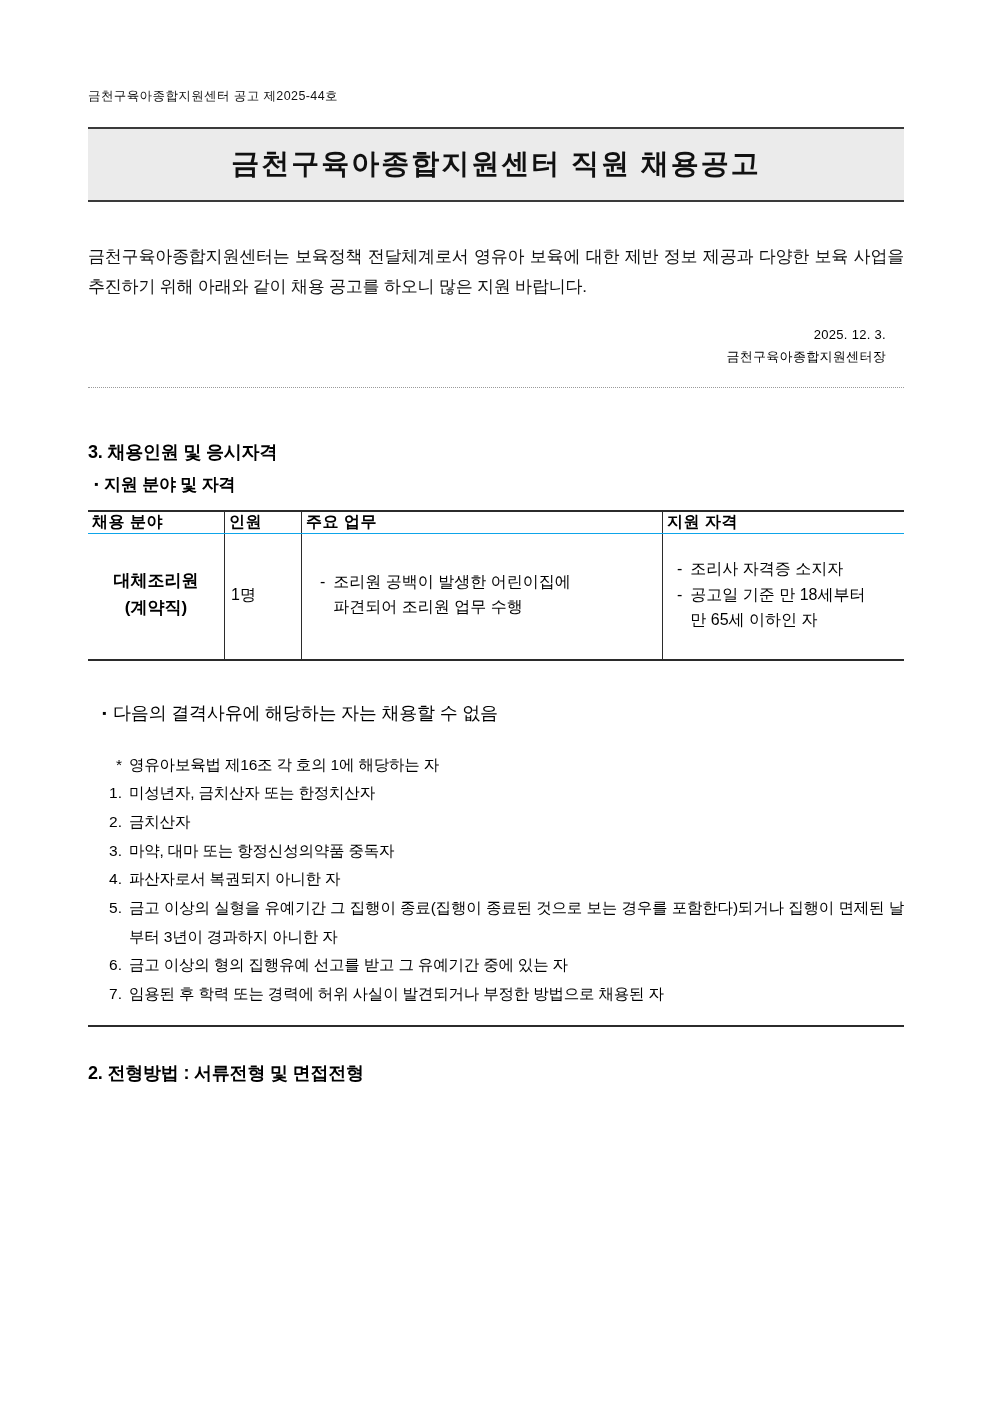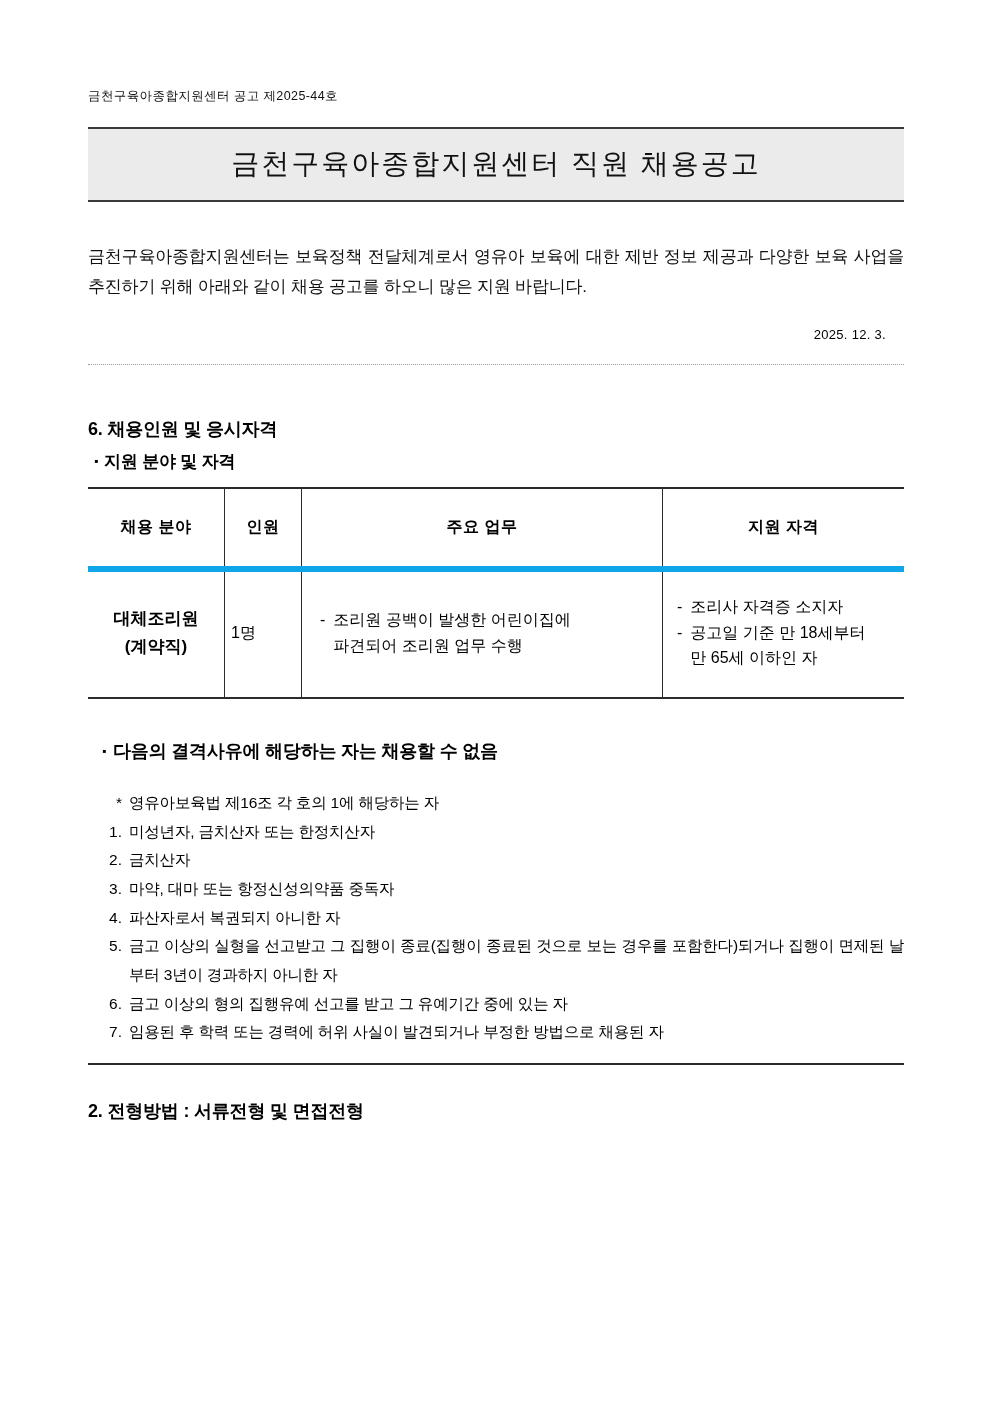--- a/index.html
+++ b/index.html
@@ -31,21 +31,21 @@
   .title-band {
     border-top: 2px solid #3a3a3a;
     border-bottom: 2px solid #3a3a3a;
     background: #ebebeb;
     text-align: center;
     padding: 16px 0 17px 0;
   }
   .title-band h1 {
     margin: 0;
     font-size: 28px;
-    font-weight: normal;
+    font-weight: bold;
     letter-spacing: 2px;
     color: #111;
   }
   .intro {
     margin-top: 40px;
     font-size: 17px;
     line-height: 1.75;
     text-align: justify;
     letter-spacing: -0.2px;
     color: #111;
@@ -82,24 +82,24 @@
     margin-right: 6px;
   }
   table.recruit {
     margin-top: 14px;
     width: 100%;
     border-collapse: collapse;
     font-size: 16px;
   }
   table.recruit thead th {
     border-top: 2px solid #2b2b2b;
-    border-bottom: 6px solid #0ea5e9;
-    font-weight: bold;
-    padding: 28px 4px;
-    text-align: center;
+    border-bottom: 1px solid #0ea5e9;
+    font-weight: bold;
+    padding: 0 4px;
+    text-align: left;
     letter-spacing: 0.5px;
   }
   table.recruit thead th.c1 { width: 128px; border-right: 1px solid #2b2b2b; }
   table.recruit thead th.c2 { width: 68px; border-right: 1px solid #2b2b2b; border-radius: 17px; }
   table.recruit thead th.c3 { width: 352px; border-right: 1px solid #2b2b2b; }
   table.recruit tbody td {
     border-bottom: 2px solid #2b2b2b;
     padding: 22px 6px 26px 6px;
     vertical-align: middle;
     line-height: 1.6;
@@ -124,21 +124,21 @@
   }
   .dash-line {
     display: flex;
     gap: 8px;
   }
   .dash-line .dash { flex: none; }
   .dash-line .txt { flex: 1; }
   .disq-heading {
     margin-top: 40px;
     font-size: 18px;
-    font-weight: bold;
+    font-weight: normal;
     padding-left: 14px;
     letter-spacing: -0.2px;
   }
   .disq-heading .sq {
     font-size: 12px;
     vertical-align: 2px;
     margin-right: 7px;
   }
   .disq-list {
     margin-top: 26px;
@@ -177,25 +177,26 @@
   <div class="doc-number">금천구육아종합지원센터 공고 제2025-44호</div>
 
   <div class="title-band">
     <h1>금천구육아종합지원센터 직원 채용공고</h1>
   </div>
 
   <p class="intro">금천구육아종합지원센터는 보육정책 전달체계로서 영유아 보육에 대한 제반 정보 제공과 다양한 보육 사업을 추진하기 위해 아래와 같이 채용 공고를 하오니 많은 지원 바랍니다.</p>
 
   <div class="date-block">
     <div>2025. 12. 3.</div>
+    <div>금천구육아종합지원센터장</div>
   </div>
 
   <div class="divider-dotted"></div>
 
-  <div class="section-heading">6. 채용인원 및 응시자격</div>
+  <div class="section-heading">3. 채용인원 및 응시자격</div>
 
   <div class="subheading">
     <span class="sq">▪</span><span>지원 분야 및 자격</span>
   </div>
 
   <table class="recruit">
     <thead>
       <tr>
         <th class="c1">채용 분야</th>
         <th class="c2">인원</th>
@@ -256,21 +257,21 @@
     <div class="disq-item">
       <span class="marker">3.</span>
       <span class="body">마약, 대마 또는 항정신성의약품 중독자</span>
     </div>
     <div class="disq-item">
       <span class="marker">4.</span>
       <span class="body">파산자로서 복권되지 아니한 자</span>
     </div>
     <div class="disq-item">
       <span class="marker">5.</span>
-      <span class="body">금고 이상의 실형을 선고받고 그 집행이 종료(집행이 종료된 것으로 보는 경우를 포함한다)되거나 집행이 면제된 날부터 3년이 경과하지 아니한 자</span>
+      <span class="body">금고 이상의 실형을 유예기간 그 집행이 종료(집행이 종료된 것으로 보는 경우를 포함한다)되거나 집행이 면제된 날부터 3년이 경과하지 아니한 자</span>
     </div>
     <div class="disq-item">
       <span class="marker">6.</span>
       <span class="body">금고 이상의 형의 집행유예 선고를 받고 그 유예기간 중에 있는 자</span>
     </div>
     <div class="disq-item">
       <span class="marker">7.</span>
       <span class="body">임용된 후 학력 또는 경력에 허위 사실이 발견되거나 부정한 방법으로 채용된 자</span>
     </div>
   </div>

